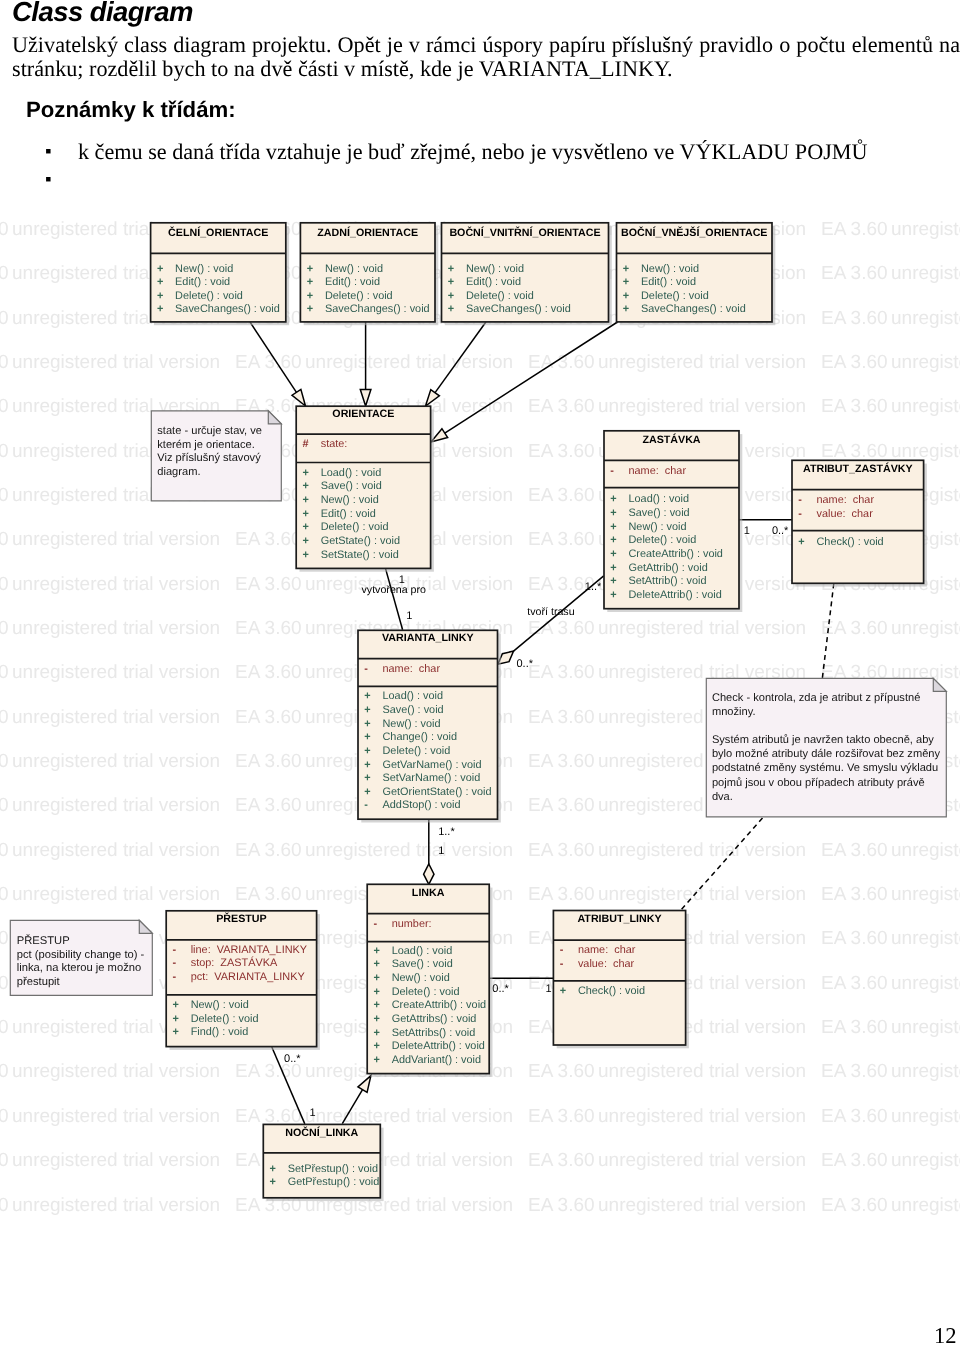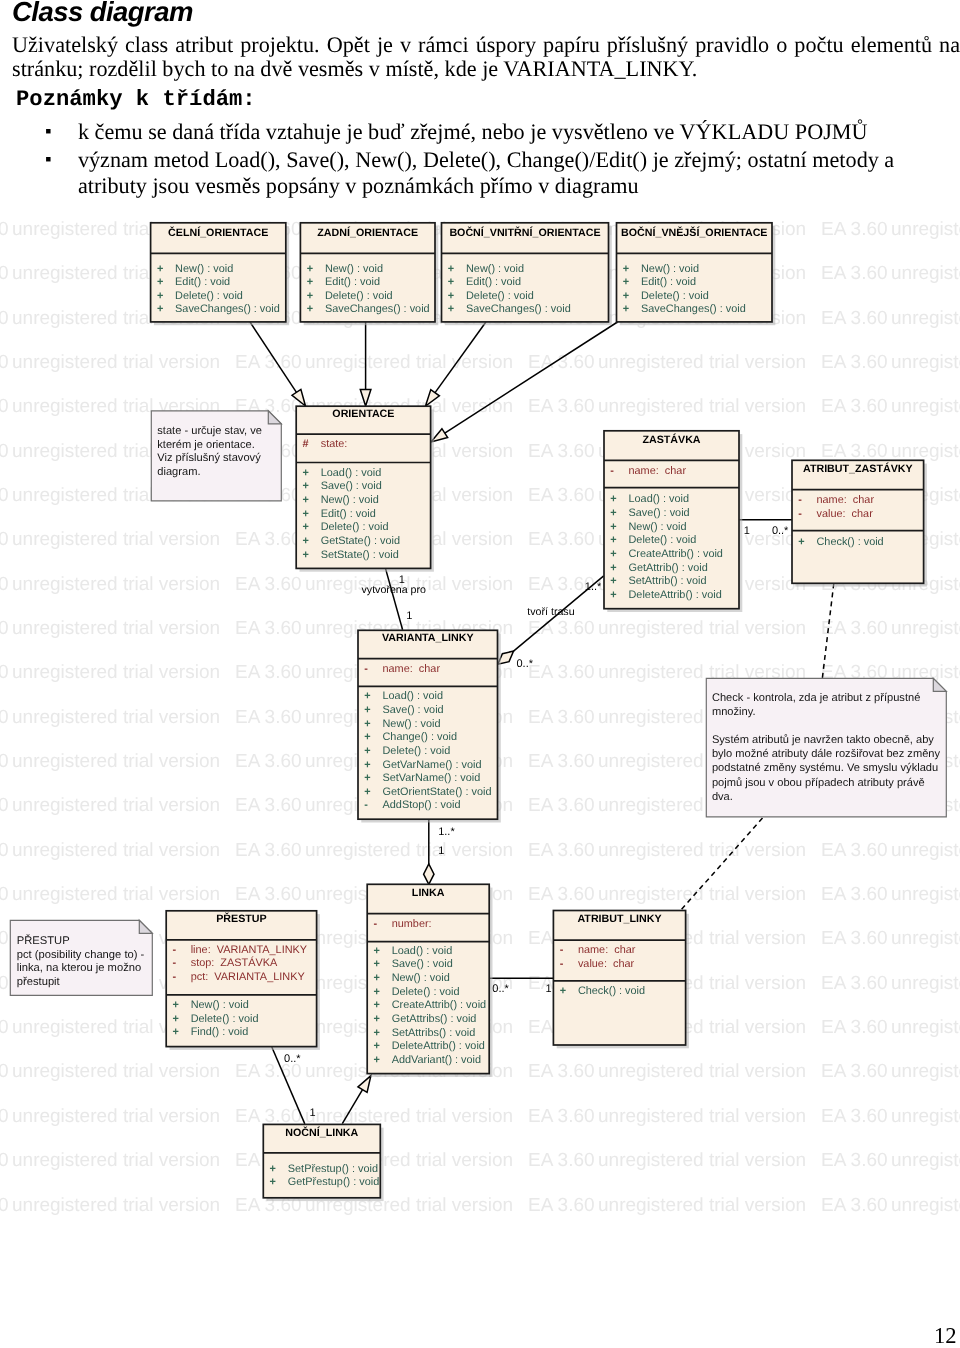--- a/index.html
+++ b/index.html
@@ -8,22 +8,22 @@
        font-family:"Liberation Serif",serif;-webkit-font-smoothing:antialiased;
        text-rendering:geometricPrecision;
        -moz-osx-font-smoothing:grayscale;}
   #page{position:relative;width:960px;height:1348px;overflow:hidden;}
 
   .hdr{position:absolute;left:12px;top:-1.4px;width:952px;}
   .doc-title{font-family:"Liberation Sans",sans-serif;font-weight:bold;font-style:italic;
              font-size:27.5px;line-height:26px;margin:0;padding:0;letter-spacing:-0.55px;}
   .body-text{font-family:"Liberation Serif",serif;font-size:22.2px;line-height:24.4px;
              text-align:justify;margin:0;padding:0;width:948px;margin-top:8px;}
-  .notes-heading{font-family:Liberation Mono, monospace;font-weight:bold;font-size:22.2px;
-                 line-height:24.6px;margin:4px;padding-top:3px;}
+  .notes-heading{font-family:Liberation Sans, sans-serif;font-weight:bold;font-size:22.2px;
+                 line-height:24.6px;margin:14px;padding-top:3px;}
   .bullet-row{display:flex;font-family:"Liberation Serif",serif;font-size:22.2px;
               line-height:26px;width:885px;padding-top:2px;}
   .bullet-mark{flex:0 0 32.5px;margin-left:33.4px;font-size:9.3px;line-height:26px;color:#000;}
   .bullet-text{flex:1;}
   .page-num{position:absolute;left:934px;top:1325px;font-family:"Liberation Serif",serif;
             font-size:22.6px;line-height:22px;text-align:center;}
   svg#wm{position:absolute;left:0;top:0;}
   svg#diagram{position:absolute;left:0;top:0;}
   svg#diagram text{white-space:pre;}
 </style>
@@ -262,29 +262,28 @@
         <text x="528" y="1210.5" font-family="&quot;Liberation Sans&quot;, sans-serif" font-size="19" fill="#e8e8e8">EA 3.60</text>
         <text x="598" y="1210.5" font-family="&quot;Liberation Sans&quot;, sans-serif" font-size="19" fill="#e8e8e8">unregistered trial version</text>
         <text x="821" y="1210.5" font-family="&quot;Liberation Sans&quot;, sans-serif" font-size="19" fill="#e8e8e8">EA 3.60</text>
         <text x="891" y="1210.5" font-family="&quot;Liberation Sans&quot;, sans-serif" font-size="19" fill="#e8e8e8">unregistered trial version</text>
         <text x="1114" y="1210.5" font-family="&quot;Liberation Sans&quot;, sans-serif" font-size="19" fill="#e8e8e8">EA 3.60</text>
       </g>
     </svg>
 
   <div class="hdr">
     <h1 class="doc-title">Class diagram</h1>
-    <p class="body-text"><span>Uživatelský class atribut projektu.</span> <span>Opět je v rámci úspory papíru příslušný pravidlo o počtu elementů na</span> <span>stránku; rozdělil bych to na dvě vesměs v místě, kde je VARIANTA_LINKY.</span></p>
+    <p class="body-text"><span>Uživatelský class diagram projektu.</span> <span>Opět je v rámci úspory papíru příslušný pravidlo o počtu elementů na</span> <span>stránku; rozdělil bych to na dvě části v místě, kde je VARIANTA_LINKY.</span></p>
     <p class="notes-heading">Poznámky k třídám:</p>
     <div class="bullet-row">
       <span class="bullet-mark">■</span>
       <span class="bullet-text">k čemu se daná třída vztahuje je buď zřejmé, nebo je vysvětleno ve VÝKLADU POJMŮ</span>
     </div>
     <div class="bullet-row">
       <span class="bullet-mark">■</span>
-      <span class="bullet-text"><span>význam metod Load(), Save(), New(), Delete(), Change()/Edit() je zřejmý; ostatní metody&nbsp;a</span> <span>atributy jsou vesměs  popsány v poznámkách přímo v diagramu</span></span>
     </div>
   </div>
 
   <svg id="diagram" width="960" height="1348">
       <g>
         <polygon points="305.5,406 292.0374036473294,395.2385642479704 300.88135804633924,389.39523723433894" fill="#faf0e2" stroke="#000000" stroke-width="1.5" stroke-linejoin="miter"></polygon>
         <line x1="250" y1="322" x2="296.45938084683434" y2="392.31690074115465" stroke="#000000" stroke-width="1.5"></line>
         <polygon points="365.6,406 360.3,389.6 370.90000000000003,389.6" fill="#faf0e2" stroke="#000000" stroke-width="1.5" stroke-linejoin="miter"></polygon>
         <line x1="365.6" y1="322" x2="365.6" y2="389.6" stroke="#000000" stroke-width="1.5"></line>
         <polygon points="425.5,406 430.77116954028673,389.5907108113254 439.37731843032503,395.77894167987677" fill="#faf0e2" stroke="#000000" stroke-width="1.5" stroke-linejoin="miter"></polygon>

